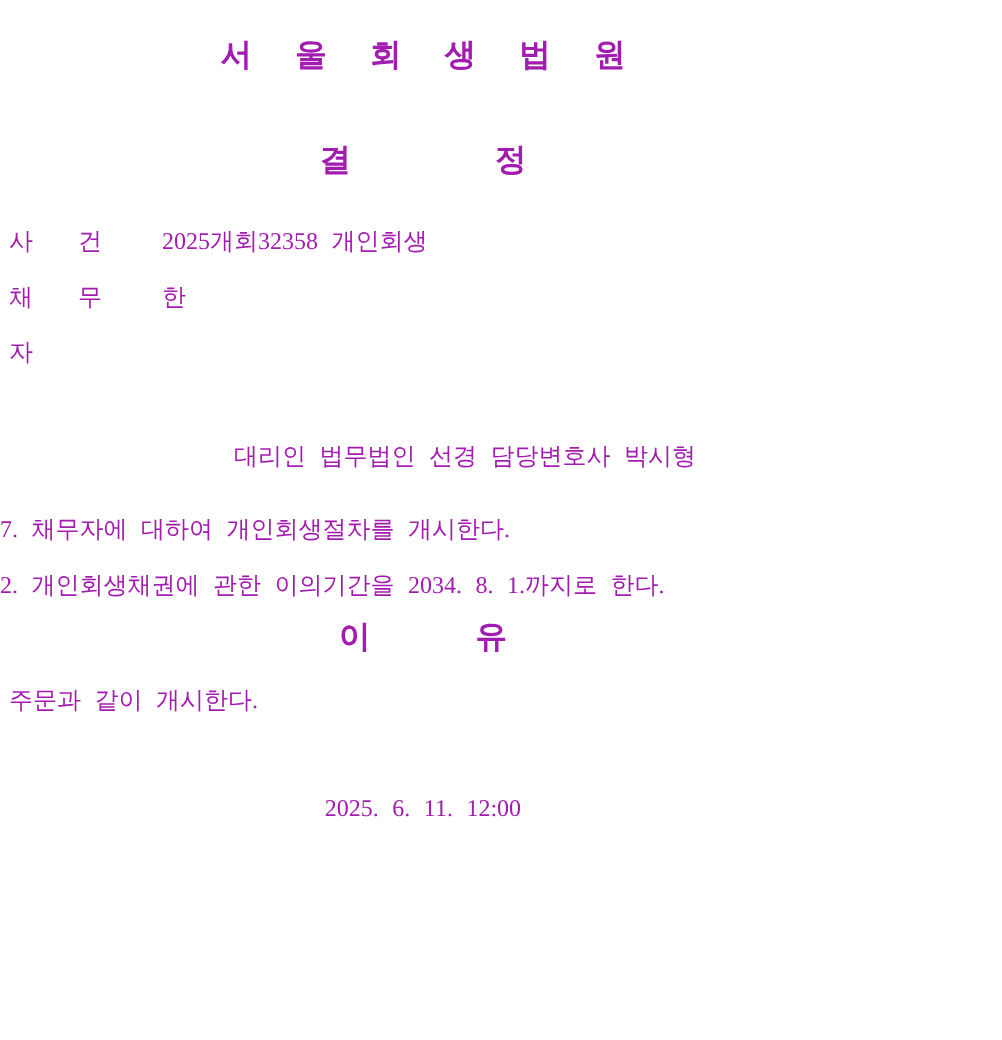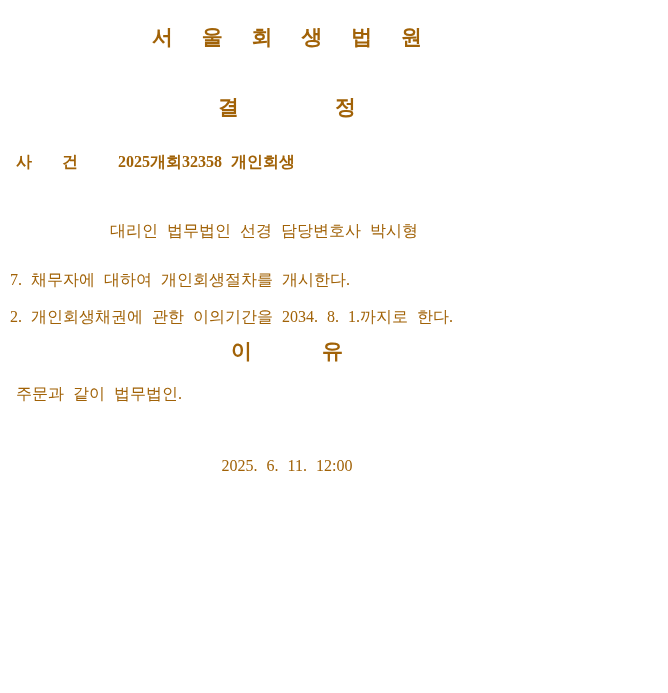--- a/index.html
+++ b/index.html
@@ -2,24 +2,24 @@
 <html><head>
 <meta charset="utf-8">
 <style>
   html, body { margin: 0; padding: 0; background: #ffffff; }
   .page {
     position: relative;
     width: 568px;
     height: 693px;
     box-sizing: border-box;
     background: #ffffff;
-    color: #a16207;
+    color: #a21caf;
     font-family: "Liberation Serif", "DejaVu Serif", serif;
     font-size: 16px;
-    padding: 0 10px 0 16px;
+    padding: 0 10px 0 6px;
     overflow: hidden;
   }
   .center { text-align: center; }
   .head {
     font-family: "Liberation Sans", "DejaVu Sans", sans-serif;
     font-weight: bold;
     font-size: 21px;
     line-height: 24px;
   }
   
@@ -30,36 +30,36 @@
     white-space: normal;
   }
   .w270 { width: 270px; }
   .w138 { width: 138px; }
   .w118 { width: 118px; }
   .w112 { width: 112px; }
   .body-line { line-height: 37px; word-spacing: 5px; }
   .just { text-align: justify; text-align-last: justify; }
   .mt-title    { margin-top: 25px; }
   .mt-doctype  { margin-top: 46px; }
-  .mt-fields   { margin-top: 24px; font-weight: bold; }
+  .mt-fields   { margin-top: 24px; }
   .mt-attorney { margin-top: 32px; }
   .mt-orderhd  { margin-top: 18px; }
   .mt-orderls  { margin-top: 12px; }
   .mt-reasonhd { margin-top: 4px; }
   .mt-reasonpg { margin-top: 12px; }
   .mt-date     { margin-top: 42px; }
   .flabel {
     display: inline-block;
     width: 62px;
     text-align: justify;
     text-align-last: justify;
     vertical-align: top;
   }
   .fvalue { display: inline-block; margin-left: 31px; vertical-align: top; }
-  .attorney { margin-left: 94px; }
+  .attorney { margin-left: 56px; text-align: center; }
   .order-list { margin-left: -6px; width: 650px; }
   .order-cont { padding-left: 24px; }
   .reason-para { width: 644px; }
   .date-line { line-height: 24px; }
 </style>
 </head>
 <body>
 
 <div class="page">
 
@@ -69,33 +69,37 @@
 
   <div class="center head mt-doctype">
     <span class="spread w138">결 정</span>
   </div>
 
   <div class="mt-fields">
     <div class="body-line">
       <span class="flabel">사 건</span>
       <span class="fvalue">2025개회32358 개인회생</span>
     </div>
+    <div class="body-line">
+      <span class="flabel">채 무 자</span>
+      <span class="fvalue">한</span>
+    </div>
   </div>
 
   <div class="body-line attorney mt-attorney">대리인 법무법인 선경 담당변호사 박시형</div>
 
 
   <div class="order-list mt-orderls">
     <div class="body-line">7. 채무자에 대하여 개인회생절차를 개시한다.</div>
     <div class="body-line">2. 개인회생채권에 관한 이의기간을 2034. 8. 1.까지로 한다.</div>
   </div>
 
   <div class="center head mt-reasonhd">
     <span class="spread w112">이 유</span>
   </div>
 
   <div class="reason-para mt-reasonpg">
-    <div class="body-line">주문과 같이 법무법인.</div>
+    <div class="body-line">주문과 같이 개시한다.</div>
   </div>
 
   <div class="center body-line date-line mt-date">2025. 6. 11. 12:00</div>
 
 </div>
 
 </body></html>

